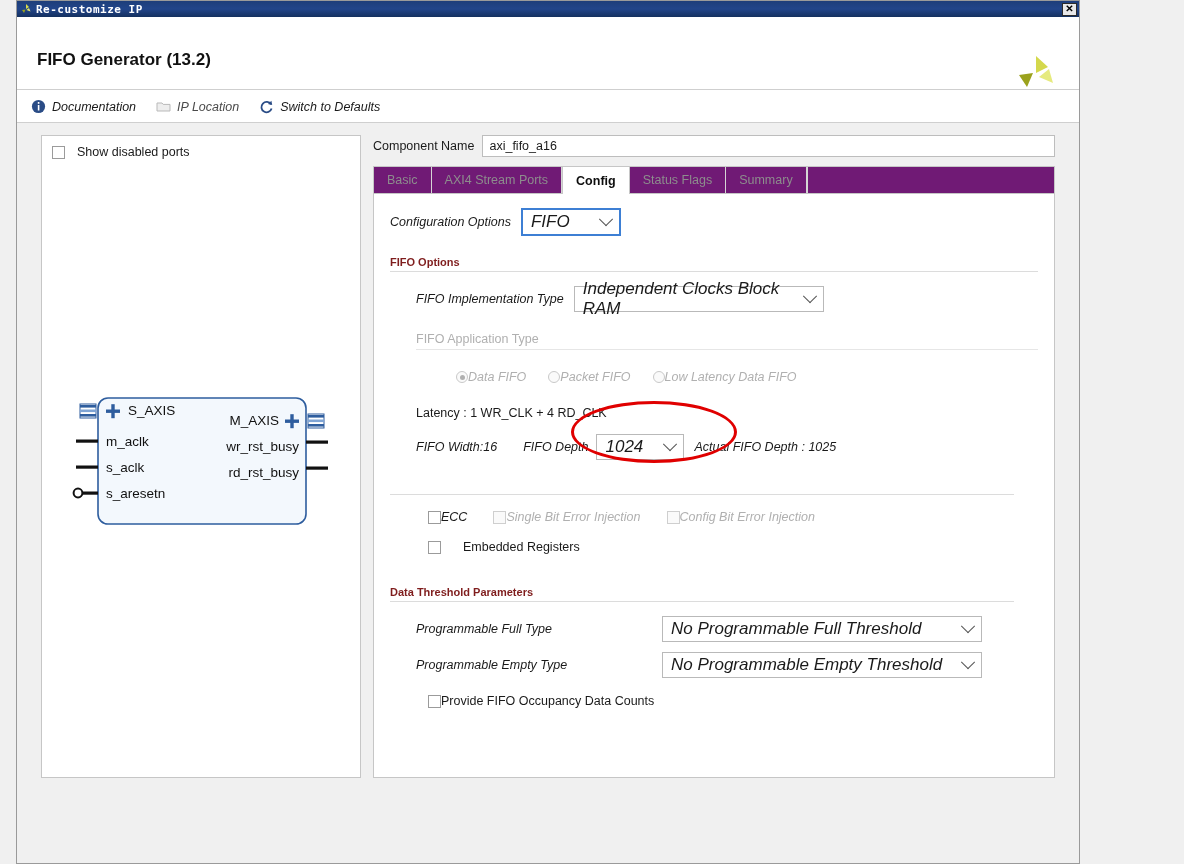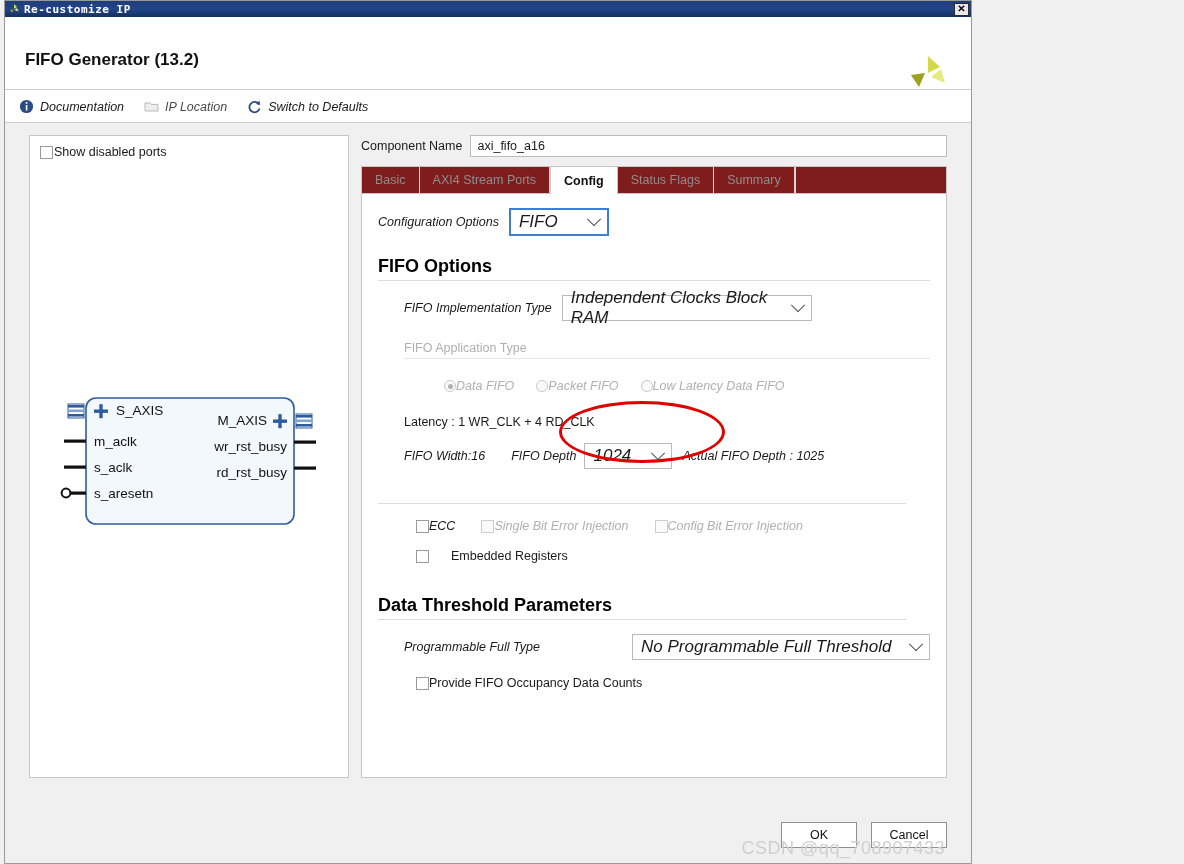--- a/index.html
+++ b/index.html
@@ -4,21 +4,21 @@
 <style>
   html,body{margin:0;padding:0;}
   body{
     width:1184px;height:864px;
     background:#f0f0f0;
     font-family:"Liberation Sans",sans-serif;
     font-size:12.5px;color:#1a1a1a;
     overflow:hidden;position:relative;
   }
   .window{
-    position:absolute;left:4px;top:0;width:968px;height:864px;
+    position:absolute;left:16px;top:0;width:1064px;height:864px;
     background:#f0f0f0;
     border:1px solid #9a9a9a;
     box-sizing:border-box;
     display:flex;flex-direction:column;
   }
   
   .titlebar{
     height:16px;flex:0 0 16px;
     background:linear-gradient(to bottom,#1e3e7a 0%,#22458a 50%,#14305f 100%);
     display:flex;align-items:center;
@@ -66,21 +66,21 @@
     flex:1 1 auto;display:flex;padding:12px 24px 0 24px;gap:12px;
     box-sizing:border-box;min-height:0;
   }
   .left-panel{
     flex:0 0 320px;background:#ffffff;
     border:1px solid #c6c6c6;box-sizing:border-box;
     position:relative;height:643px;
   }
   .show-ports{
     position:absolute;left:10px;top:9px;
-    display:flex;align-items:center;gap:1px;cursor:pointer;
+    display:flex;align-items:center;gap:12px;cursor:pointer;
   }
   .cb{
     width:13px;height:13px;border:1px solid #9b9b9b;background:#fff;
     box-sizing:border-box;flex:0 0 13px;
   }
   .cb.dis{border-color:#cfcfcf;background:#fafafa;}
   .cb-lab{font-size:12.5px;color:#1a1a1a;}
   .symbol-wrap{position:absolute;left:0;top:240px;width:320px;height:180px;}
   
   .right-panel{
@@ -90,21 +90,21 @@
     display:flex;align-items:center;gap:8px;margin-bottom:9px;
   }
   .compname-label{font-size:12.5px;color:#1a1a1a;white-space:nowrap;}
   .compname-input{
     flex:1 1 auto;height:22px;border:1px solid #bdbdbd;background:#fff;
     box-sizing:border-box;display:flex;align-items:center;padding:0 6px;
     font-size:12.5px;color:#1a1a1a;
   }
   .tabs{
     display:flex;height:27px;
-    background:#7f1d1d;border:1px solid #c6c6c6;border-bottom:none;
+    background:#701a75;border:1px solid #c6c6c6;border-bottom:none;
     box-sizing:border-box;position:relative;z-index:2;
   }
   .tab{
     height:26px;display:flex;align-items:center;padding:0 13px;
     font-size:12.5px;color:#8d8d8d;cursor:pointer;box-sizing:border-box;
     border-right:1px solid #d5d5d5;white-space:nowrap;
   }
   .tab.active{
     background:#ffffff;color:#0d0d0d;font-weight:bold;
     border-left:1px solid #c6c6c6;border-right:1px solid #c6c6c6;
@@ -123,21 +123,21 @@
   .sel{
     height:26px;border:1px solid #b9b9b9;background:#fff;box-sizing:border-box;
     display:flex;align-items:center;justify-content:space-between;
     padding:0 8px;font-size:17px;color:#1a1a1a;cursor:pointer;
   }
   .sel.focus{border:2px solid #3d7fd4;}
   .chev{
     width:9px;height:9px;border-right:1.6px solid #555;border-bottom:1.6px solid #555;
     transform:rotate(45deg) translate(-2px,-2px);flex:0 0 auto;margin-left:10px;
   }
-  .grp-title{font-size:18px;font-weight:bold;color:#000000;margin-bottom:3px;}
+  .grp-title{font-size:11px;font-weight:bold;color:#7f1d1d;margin-bottom:3px;}
   .hr{height:1px;background:#dcdcdc;width:100%;}
   .hr.dim{background:#e6e6e6;}
   .sub-title{font-size:12.5px;color:#b0b0b0;margin-bottom:3px;}
   .radio{
     width:12px;height:12px;border-radius:50%;border:1px solid #c9c9c9;
     background:#fafafa;box-sizing:border-box;position:relative;flex:0 0 12px;
   }
   .radio.sel-on::after{
     content:"";position:absolute;left:2.5px;top:2.5px;width:5px;height:5px;
     border-radius:50%;background:#b0b0b0;
@@ -379,29 +379,31 @@
         </div>
 
         <div class="row" style="margin:14px 0 0 26px;">
           <span class="lbl" style="width:246px;">Programmable Full Type</span>
           <span class="sel" style="width:320px;">
             <span>No Programmable Full Threshold</span>
             <span class="chev"></span>
           </span>
         </div>
 
+        <div class="row" style="margin:10px 0 0 26px;">
+          <span class="lbl" style="width:246px;">Programmable Empty Type</span>
+          <span class="sel" style="width:320px;">
+            <span>No Programmable Empty Threshold</span>
+            <span class="chev"></span>
+          </span>
+        </div>
 
         <div class="ritem" style="gap:0;margin:16px 0 0 38px;">
           <span class="cb"></span>
           <span class="lbl">Provide FIFO Occupancy Data Counts</span>
         </div>
 
       </div>
     </div>
   </div>
 
-  <div class="footer">
-    <div class="btn">OK</div>
-    <div class="btn">Cancel</div>
-    <div class="watermark">CSDN @qq_708907433</div>
-  </div>
 
 </div>
 
 </body></html>

